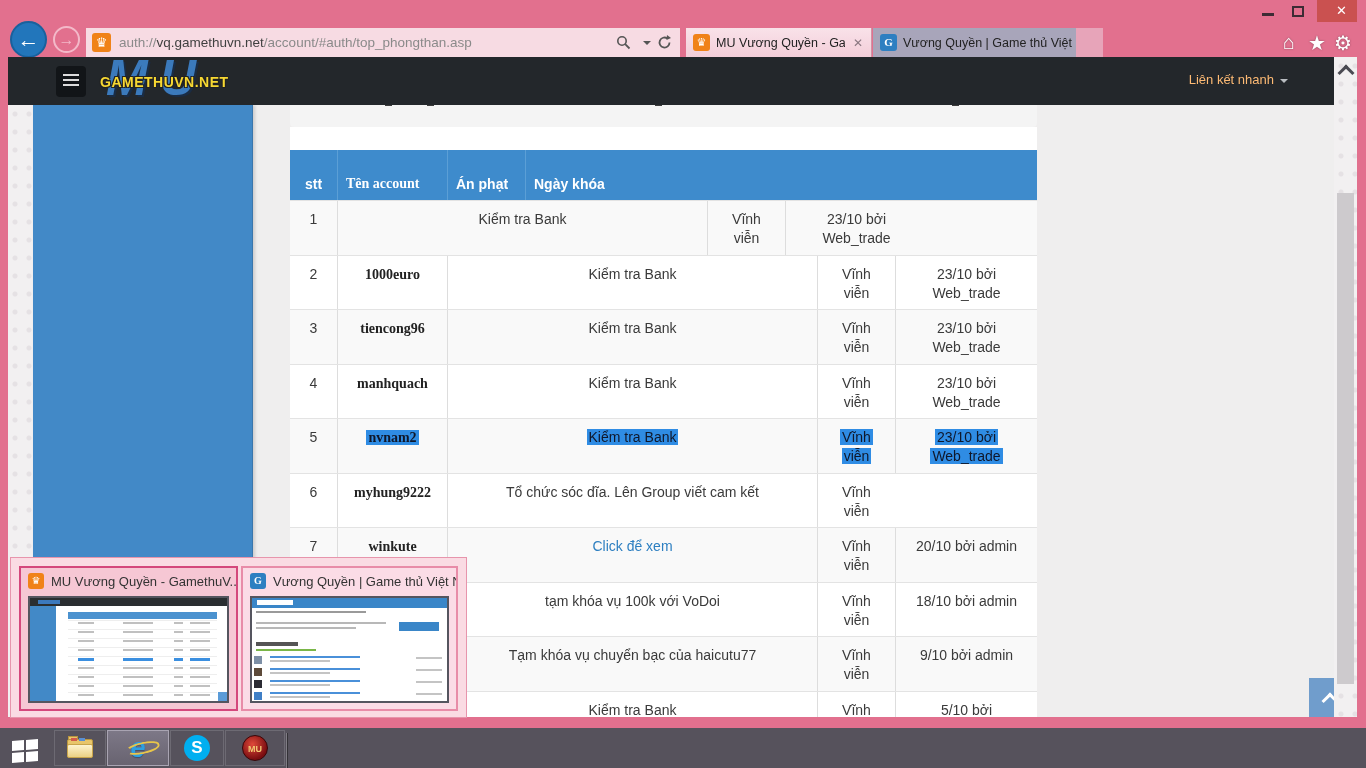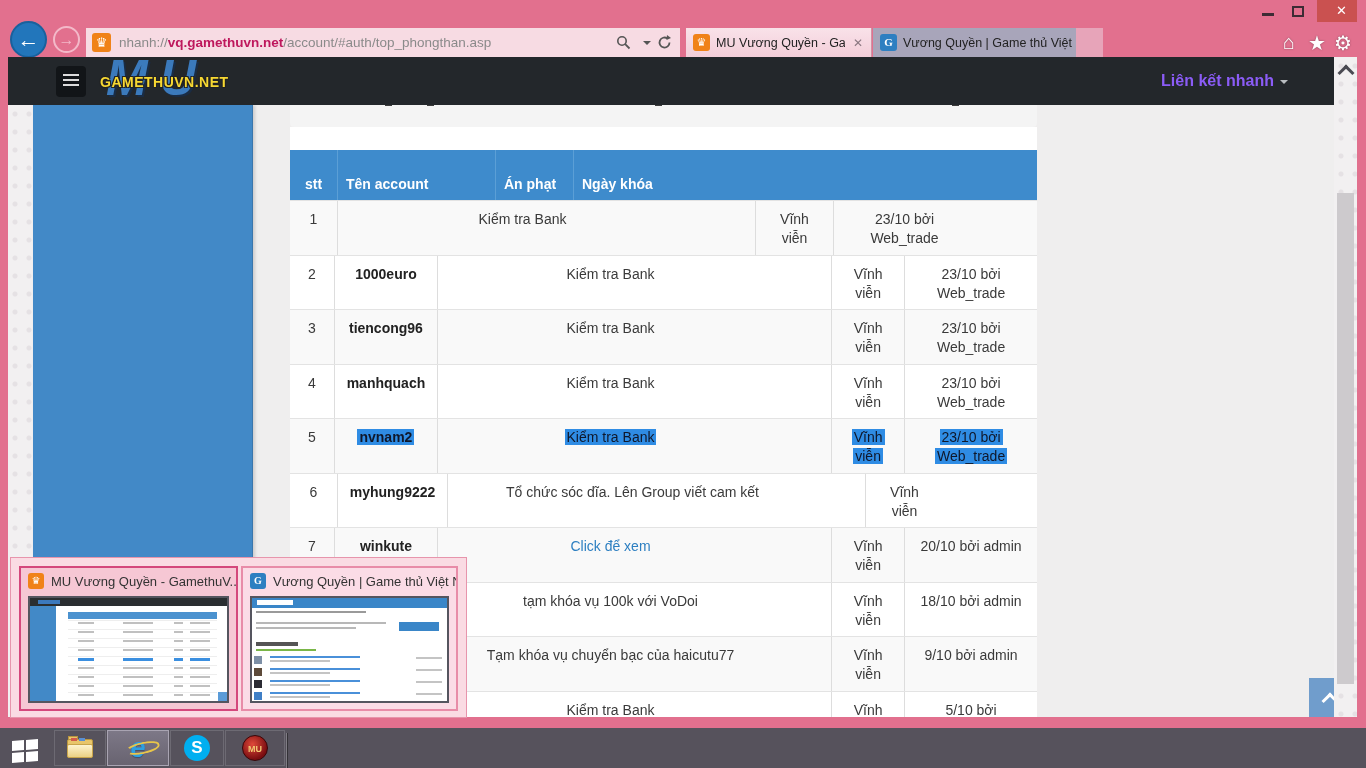--- a/index.html
+++ b/index.html
@@ -12,60 +12,60 @@
   #win { left:0; top:0; width:1366px; height:728px; background:#e2708e; }
   #closebox { left:1317px; top:0; width:49px; height:22px; background:#ca5150; color:#fff; font-size:13px; text-align:center; line-height:22px; }
   #minbtn { left:1262px; top:13px; width:12px; height:3px; background:#3d2b34; }
   #maxbtn { left:1292px; top:6px; width:12px; height:11px; border:2px solid #3d2b34; }
   #backbtn { left:10px; top:21px; width:37px; height:37px; border-radius:50%; background:#2276bb; border:2px solid #19619d; color:#fff; text-align:center; line-height:33px; font-size:22px; font-weight:bold; }
   #fwdbtn { left:53px; top:26px; width:27px; height:27px; border-radius:50%; border:2px solid #f3b9c9; color:#f3b9c9; text-align:center; line-height:23px; font-size:16px; font-weight:bold; }
   #addressbar { left:86px; top:28px; width:594px; height:29px; background:#f7dbe3; display:flex; align-items:center; }
   .favtile { width:19px; height:19px; background:#f08218; border-radius:3px; color:#fff; font-size:13px; text-align:center; line-height:19px; flex:none; }
   #addressbar .favtile { margin:0 8px 0 6px; }
   #urltext { font-size:13.5px; color:#8a8a8a; white-space:nowrap; overflow:hidden; flex:1; }
-  #urltext b { color:#be185d; font-weight:bold; }
+  #urltext b { color:#404040; font-weight:normal; }
   .addr-icons { display:flex; align-items:center; gap:6px; padding-right:8px; color:#555; }
   .tab { top:28px; height:29px; display:flex; align-items:center; font-size:12.5px; color:#222; }
   #tab1 { left:686px; width:186px; background:linear-gradient(#f9e2e9,#f3ced9); border-right:1px solid #cf93a6; }
   #tab2 { left:873px; width:203px; background:#a8a5ba; }
   #tabstub { left:1076px; top:28px; width:27px; height:29px; background:#e7a4b9; }
   .tab .favtile { width:17px; height:17px; line-height:17px; font-size:11px; margin:0 6px 0 7px; }
   .gtile { background:#2e7fc1 !important; font-weight:bold; font-family:"Liberation Serif",serif; }
   .tabtitle { flex:1; white-space:nowrap; overflow:hidden; }
   .tabclose { color:#8a7781; font-size:12px; padding:0 8px; }
   .chromeicon { top:31px; color:#fff; font-size:20px; text-shadow:0 0 2px rgba(60,40,50,.6); }
 
   
   #navbar { left:8px; top:57px; width:1326px; height:48px; background:#23272b; }
   #hamburger { left:48px; top:9px; width:30px; height:31px; background:#121518; border-radius:4px; padding:8px 7px; }
   #hamburger i { display:block; height:2px; background:#dcdcdc; margin-bottom:3px; }
   #logo { left:92px; top:0px; width:190px; height:48px; }
   #logo .mu { position:absolute; left:6px; top:-8px; font-size:50px; font-weight:bold; font-style:italic; letter-spacing:12px; color:#3b7abc; text-shadow:2px 2px 0 #1a2c44; }
   #logo .sub { position:absolute; left:0px; top:17px; font-size:14px; font-weight:bold; letter-spacing:.5px; color:#f7d832; text-shadow:1px 1px 0 #222,-1px -1px 0 #222,1px -1px 0 #222,-1px 1px 0 #222; }
-  #quicklinks { right:46px; top:15px; color:#8b5cf6; font-size:16px;font-weight:bold; }
+  #quicklinks { right:46px; top:15px; color:#fdba74; font-size:13px; }
   .caret { display:inline-block; width:0; height:0; border-left:4px solid transparent; border-right:4px solid transparent; border-top:4px solid #b9bdc1; margin-left:6px; vertical-align:middle; }
 
   
   #page { left:8px; top:105px; width:1326px; height:612px; background:#efeeee; overflow:hidden; }
   .pattern { background-color:#f2f0f1; background-image:radial-gradient(circle, #e5e1e4 0 2px, transparent 3px); background-size:14px 18px; }
   #leftstrip { left:0; top:0; width:25px; height:612px; }
   #sidebar { left:25px; top:0; width:220px; height:612px; background:#4289c7; border-right:1px solid #39amp; border-right:1px solid #3a77ad; box-shadow:2px 0 3px rgba(0,0,0,.15); }
   #headstrip { left:282px; top:-2px; width:747px; height:24px; background:#f4f4f4; border-radius:0 0 4px 4px; overflow:hidden; }
   .desc { position:absolute; top:0; height:3px; background:#3c3c3c; }
   #whitegap { left:282px; top:22px; width:747px; height:23px; background:#fff; }
 
   
   #tablewrap { left:282px; top:45px; width:747px; height:600px; background:#fff; font-size:14px; color:#3a3a3a; }
   #thead { display:flex; height:50px; background:#3e8bcc; color:#fff; font-weight:bold; }
   #thead .c { display:flex; align-items:flex-end; padding:8px; border-left:1px solid #5b9fd6; }
   #thead .c:first-child { border-left:none; justify-content:center; }
   .r { display:flex; height:54.5px; border-top:1px solid #e3e3e3; }
   .r.odd { background:#f9f9f9; }
   .c { width:142px; }
-  .c1 { width:47px; } .c2 { width:110px; } .c3 { width:370px; } .c4 { width:78px;margin-left:48px; }
+  .c1 { width:47px; } .c2 { width:110px;font-family:Liberation Serif, serif; } .c3 { width:370px; } .c4 { width:78px; }
   .r .c { border-left:1px solid #ddd; padding-top:9px; text-align:center; line-height:19px; }
   .r .c:first-child { border-left:none; }
   .r .c2 { font-weight:bold; color:#222; }
   .hl { background:#2f8ce4; color:#0f172a; padding:0 2px; }
   .link { color:#2d7fc1; }
 
   
   #totop { left:1301px; top:573px; width:48px; height:44px; background:rgba(98,148,200,.9); }
   .chev { position:absolute; width:12px; height:12px; border-left:3px solid #fff; border-top:3px solid #fff; transform:rotate(45deg); }
 
@@ -153,21 +153,21 @@
 
     <div id="minbtn" class="abs"></div>
     <div id="maxbtn" class="abs"></div>
     <div id="closebox" class="abs">✕</div>
 
     <div id="backbtn" class="abs"><span>←</span></div>
     <div id="fwdbtn" class="abs"><span>→</span></div>
 
     <div id="addressbar" class="abs">
       <span class="favtile">♛</span>
-      <span id="urltext"><span>nhanh://</span><b>vq.gamethuvn.net</b><span>/account/#auth/top_phongthan.asp</span></span>
+      <span id="urltext"><span>auth://</span><b>vq.gamethuvn.net</b><span>/account/#auth/top_phongthan.asp</span></span>
       <span class="addr-icons">
         <svg width="15" height="15" viewBox="0 0 15 15">
             <circle cx="6" cy="6" r="4.2" fill="none" stroke="#555" stroke-width="1.6"></circle>
             <line x1="9.2" y1="9.2" x2="13.5" y2="13.5" stroke="#555" stroke-width="1.8"></line>
           </svg>
         <span class="caret" style="border-top-color:#555"></span>
         <svg width="15" height="15" viewBox="0 0 15 15">
             <path d="M12.5 7.5 a5 5 0 1 1 -2.2-4.1" fill="none" stroke="#555" stroke-width="1.8"></path>
             <path d="M10 0 L14 3 L9.5 5 Z" fill="#555"></path>
           </svg>

